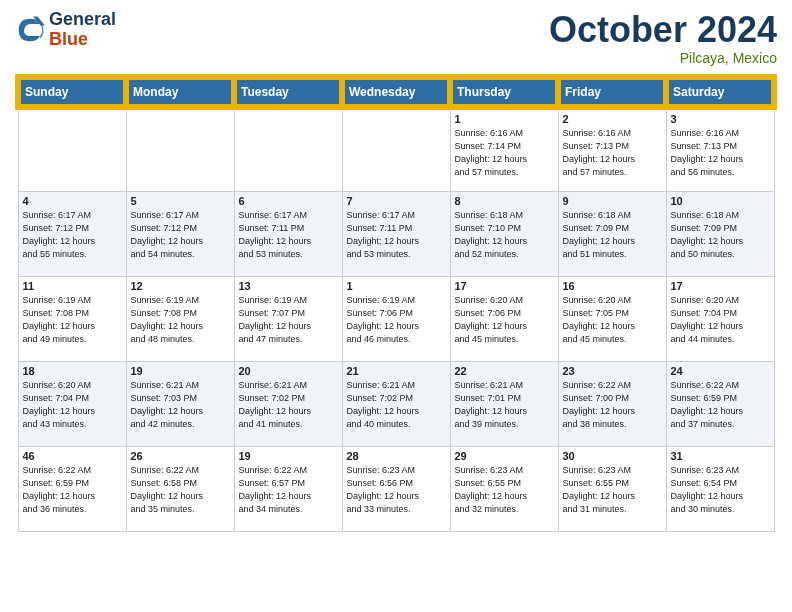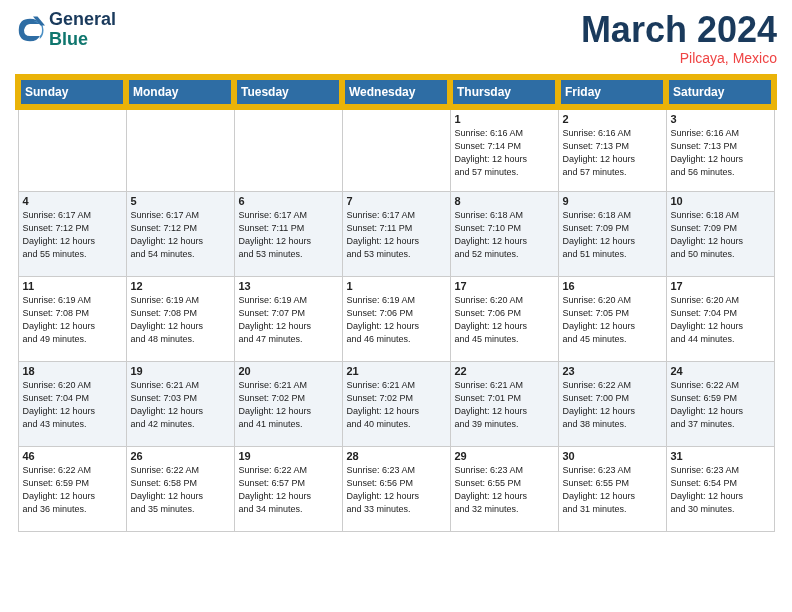--- a/index.html
+++ b/index.html
@@ -22,38 +22,38 @@
       align-items: center;
       gap: 4px;
     }
     .logo-text {
       font-size: 18px;
       font-weight: bold;
       color: #1a3a5c;
       line-height: 1.1;
     }
     .logo-text span {
-      color: #0f766e;
+      color: #c2410c;
     }
     .logo-icon {
       width: 30px;
       height: 30px;
     }
     .title-block {
       text-align: right;
     }
     .month-year {
       font-size: 36px;
       font-weight: bold;
       color: #1a3a5c;
       line-height: 1.1;
     }
     .location {
       font-size: 14px;
-      color: #ef4444;
+      color: #4d7c0f;
     }
     table {
       width: 100%;
       border-collapse: collapse;
       table-layout: fixed;
     }
     thead th {
       background: #2e6da4;
       color: #fff;
       font-size: 12px;
@@ -98,21 +98,21 @@
       <path d="M5 20 Q5 5 20 5 Q30 5 33 12 L20 12 Q14 12 12 20 Q12 28 20 28 L33 28 Q30 35 20 35 Q5 35 5 20Z" fill="#2e6da4"></path>
       <path d="M25 8 Q38 8 38 20 Q38 28 33 32 L33 28 Q36 26 36 20 Q36 14 33 12 L25 8Z" fill="#4a8fc4"></path>
       <polygon points="30,2 40,14 34,14 24,2" fill="#2e6da4"></polygon>
     </svg>
     <div class="logo-text">
       <div>General</div>
       <div><span>Blue</span></div>
     </div>
   </div>
   <div class="title-block">
-    <div class="month-year">March 2024</div>
+    <div class="month-year">October 2024</div>
     <div class="location">Pilcaya, Mexico</div>
   </div>
 </div>
 
 <table>
   <thead>
     <tr id="header-row">
         <th>Sunday</th>
         <th>Monday</th>
         <th>Tuesday</th>

